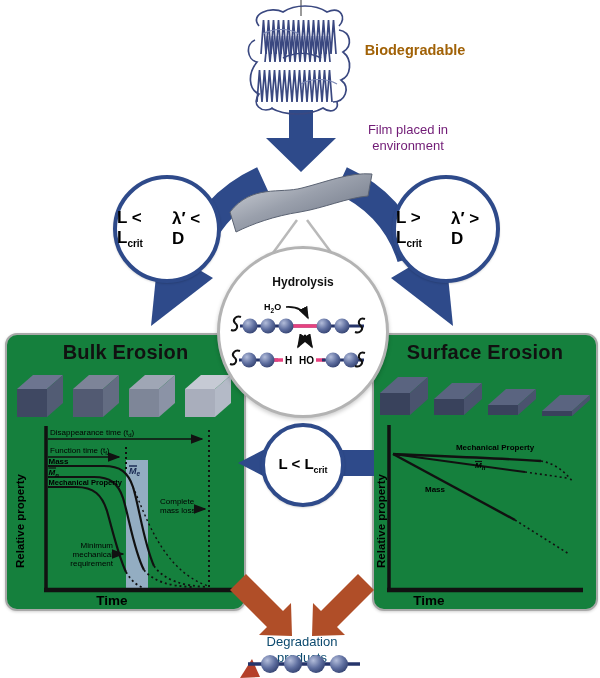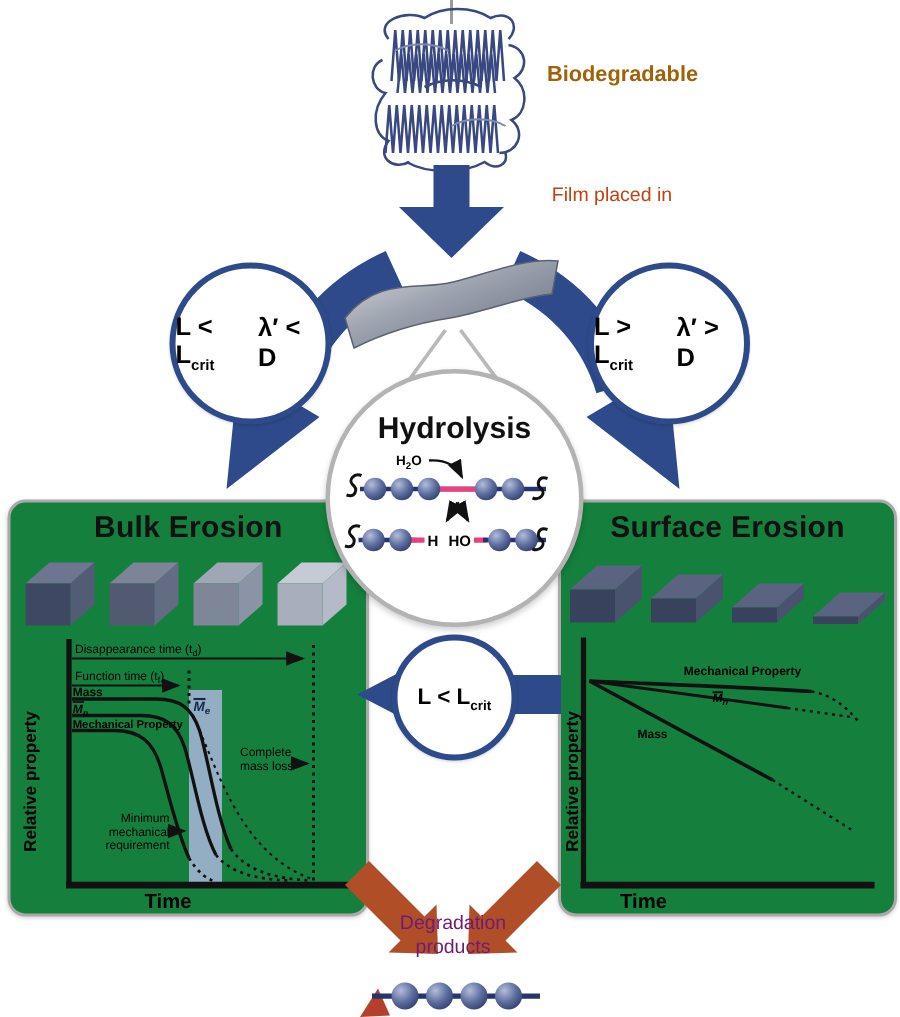--- a/index.html
+++ b/index.html
@@ -15,21 +15,21 @@
                font-weight:bold;color:#000;box-shadow:0 1px 2px rgba(0,0,0,.15);}
   .cond-line{line-height:1.15;font-size:17px;}
   .cond-line sub{font-size:10px;}
   .center-cond{font-size:15px;}
   .center-cond sub{font-size:9px;}
   .caption{position:absolute;text-align:center;line-height:1.2;}
   svg text{font-family:"Liberation Sans", sans-serif;}
   .hydro-circle{position:absolute;left:217px;top:246px;width:166px;height:166px;background:#fff;
                 border:3px solid #b3b3b3;border-radius:50%;box-shadow:0 2px 4px rgba(0,0,0,.2);}
   .hydro-title{position:absolute;top:26px;left:0;width:100%;text-align:center;
-               font-weight:bold;font-size:20px;}
+               font-weight:bold;font-size:12px;}
 </style>
 </head>
 <body>
 
 <div id="canvas">
 
   <svg class="abs" style="left:0;top:0;" width="600" height="678" viewBox="0 0 600 678">
 
     <line x1="297" y1="220" x2="243" y2="294" stroke="#b9b9b9" stroke-width="2.5"></line>
     <line x1="307" y1="220" x2="362" y2="294" stroke="#b9b9b9" stroke-width="2.5"></line>
@@ -67,22 +67,23 @@
     </g>
     <g stroke="#7d89b5" stroke-width="1.2" fill="none">
       <path d="M 20 34 C 30 28 46 28 56 34"></path>
       <path d="M 58 84 C 68 78 84 78 94 84"></path>
     </g>
   </svg>
 
   <div class="caption" style="left:348px;top:42px;width:134px;font-weight:bold;font-size:14.5px;color:#a16207;">
     <div>Biodegradable</div>
   </div>
-  <div class="caption" style="left:346px;top:122px;width:124px;font-size:13px;color:#c2410c;">
+  <div class="caption" style="left:346px;top:122px;width:124px;font-size:13px;color:#701a75;">
     <div>Film placed in</div>
+    <div>environment</div>
   </div>
 
   <div class="panel" style="left:5px;top:333px;width:237px;height:274px;">
     <div class="panel-title">Bulk Erosion</div>
 
     <svg class="abs" style="left:6px;top:34px;" width="226" height="56" viewBox="0 0 226 56">
       <g transform="translate(4,6)">
         <polygon points="0,14 16,0 46,0 30,14" fill="#6d7590"></polygon>
         <polygon points="0,14 30,14 30,42 0,42" fill="#3f4862"></polygon>
         <polygon points="30,14 46,0 46,28 30,42" fill="#525c74"></polygon>
@@ -258,21 +259,21 @@
       <text x="57" y="67" font-size="10" font-weight="bold">H</text>
       <text x="71" y="67" font-size="10" font-weight="bold">HO</text>
       <line x1="88" y1="63" x2="97" y2="63" stroke="#e8417f" stroke-width="3.5"></line>
       <line x1="94" y1="63" x2="136" y2="63" stroke="#26356b" stroke-width="3"></line>
       <circle cx="105" cy="63" r="7.5" fill="url(#sg)"></circle>
         <circle cx="123" cy="63" r="7.5" fill="url(#sg)"></circle>
       <path d="M 137 56 c -6 -2 -8 4 -4 7 c 3 3 -1 8 -6 6" stroke="#111" stroke-width="2" fill="none"></path>
     </svg>
   </div>
 
-  <div class="caption" style="left:242px;top:607px;width:120px;font-size:13px;color:#701a75;">
+  <div class="caption" style="left:242px;top:634px;width:120px;font-size:13px;color:#0c4a6e;">
     <div>Degradation</div>
     <div>products</div>
   </div>
   <svg class="abs" style="left:238px;top:650px;" width="132" height="28" viewBox="0 0 132 28">
     <polygon points="2,28 22,27 14,9" fill="#b5402a"></polygon>
     <line x1="10" y1="14" x2="122" y2="14" stroke="#26356b" stroke-width="3.5"></line>
     <circle cx="32" cy="14" r="9" fill="url(#sg)"></circle>
     <circle cx="55" cy="14" r="9" fill="url(#sg)"></circle>
     <circle cx="78" cy="14" r="9" fill="url(#sg)"></circle>
     <circle cx="101" cy="14" r="9" fill="url(#sg)"></circle>

